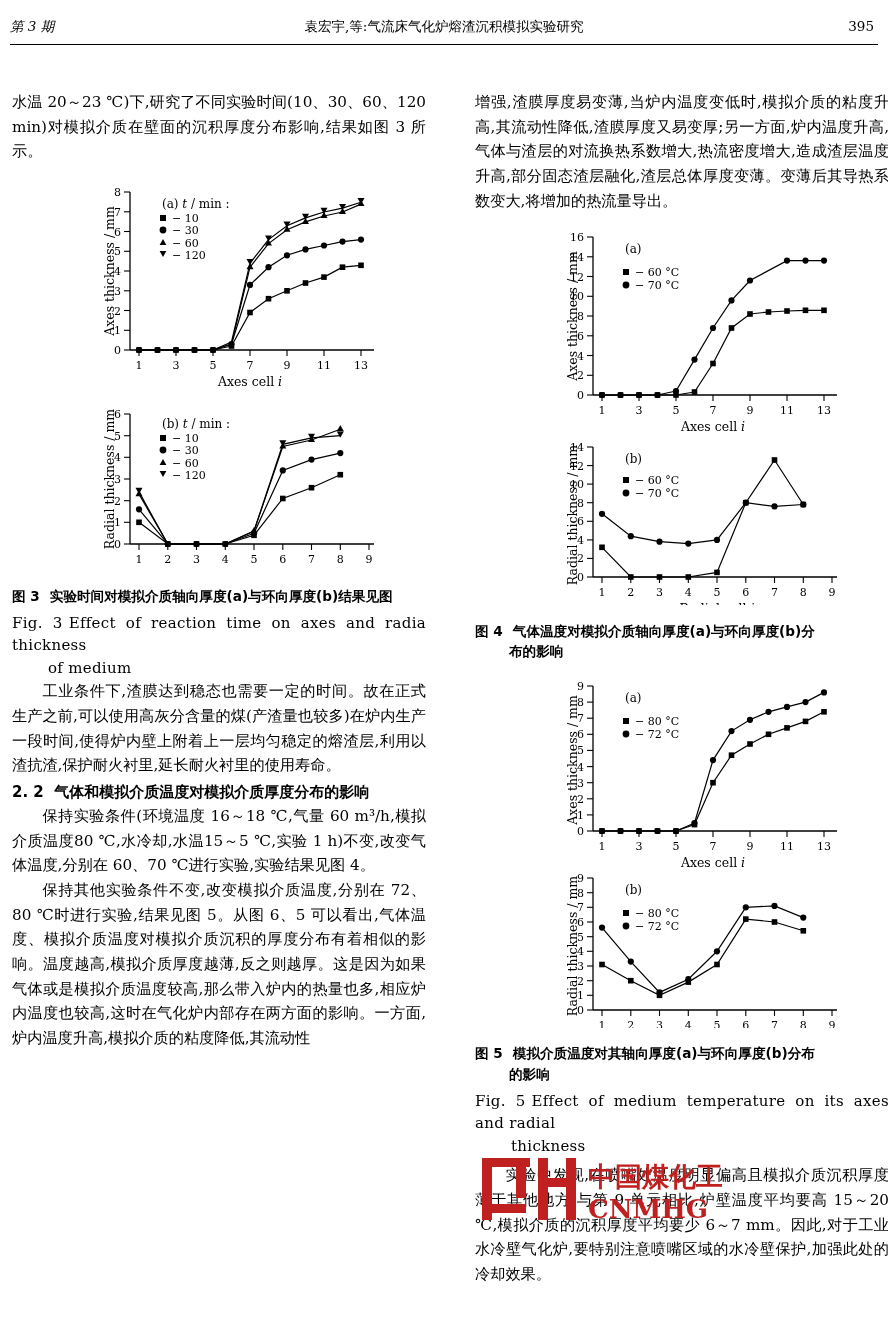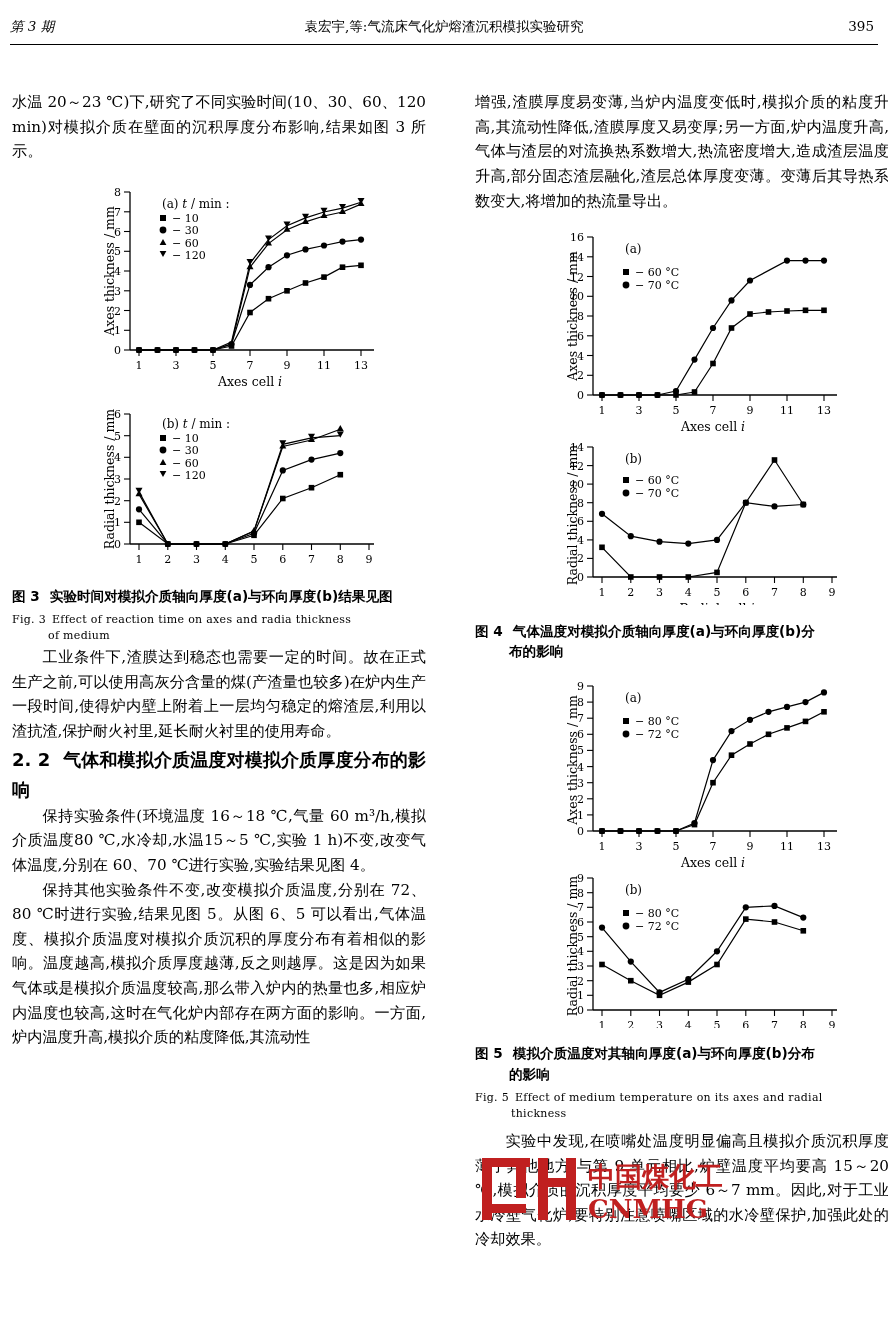--- a/index.html
+++ b/index.html
@@ -34,33 +34,33 @@
     width:414px;
     font-size:15.2px;
     line-height:1.62;
     text-align:justify;
     margin-top:28px;
   }
   .col.left{left:12px;}
   .col.right{left:475px;}
   p{margin:0 0 0 0;text-indent:0;}
   .indent{text-indent:2em;}
-  .sechead{font-family:"DejaVu Sans",sans-serif;font-weight:bold;font-size:18px;margin-top:2px;}
+  .sechead{font-family:"DejaVu Sans",sans-serif;font-weight:bold;font-size:15px;margin-top:2px;}
   
   .capcn{
     font-family:"DejaVu Sans", sans-serif;
     font-size:13.6px;
     line-height:1.5;
     font-weight:bold;
     margin-top:8px;
   }
   .capcn .num{margin-right:10px;}
   .capen{
     font-family:"DejaVu Serif", serif;
-    font-size:11px;
+    font-size:15px;
     line-height:1.5;
     margin-top:6px;
     letter-spacing:0.3px;
   }
   .capen .lbl{margin-right:6px;}
   .capen .ind{display:block;margin-left:36px;}
   .capcn .ind2{display:block;margin-left:34px;}
   
   .figblock{margin:6px 0 2px 0;}
   svg text{font-family:"DejaVu Serif",serif;}

